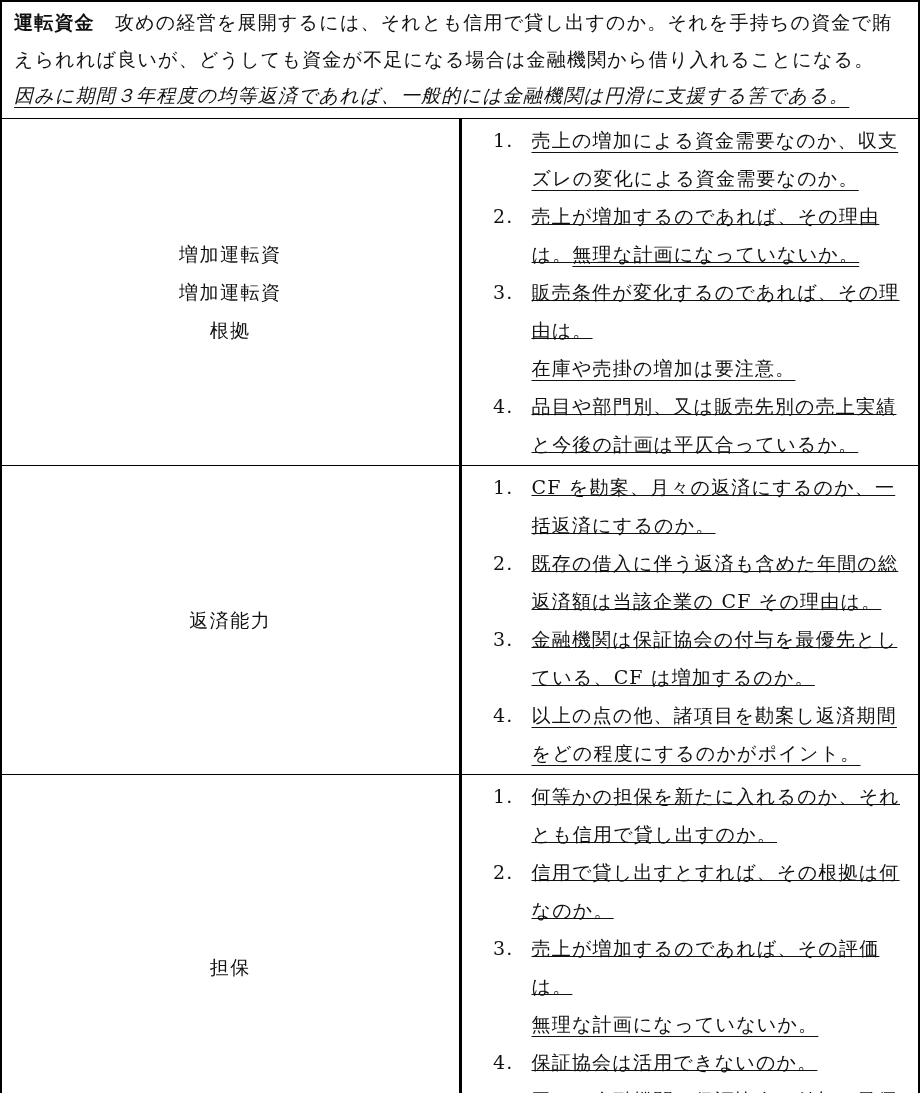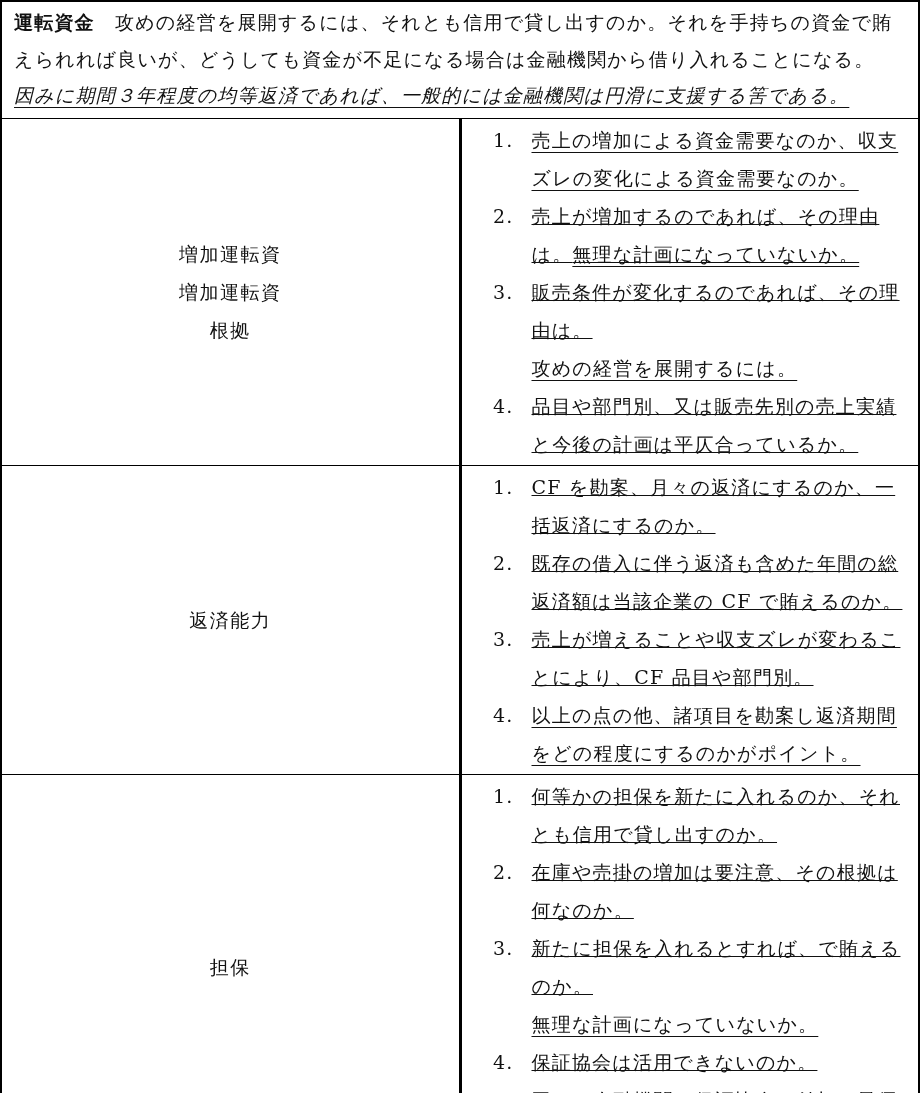--- a/index.html
+++ b/index.html
@@ -119,68 +119,68 @@
           <span class="txt u">売上の増加による資金需要なのか、収支ズレの変化による資金需要なのか。</span>
         </div>
         <div class="item">
           <span class="num">2.</span>
           <span class="txt"><span>売上が増加するのであれば、その理由は。</span><span class="u">無理な計画になっていないか。</span></span>
         </div>
         <div class="item">
           <span class="num">3.</span>
           <span class="txt">販売条件が変化するのであれば、その理由は。</span>
         </div>
-        <span class="cont"><span class="u">攻めの経営を展開するには。</span></span>
+        <span class="cont"><span class="u">在庫や売掛の増加は要注意。</span></span>
         <div class="item">
           <span class="num">4.</span>
           <span class="txt">品目や部門別、又は販売先別の売上実績と今後の計画は平仄合っているか。</span>
         </div>
       </td>
     </tr>
 
     <tr>
       <td class="label">
         <span>返済能力</span>
       </td>
       <td class="items">
         <div class="item">
           <span class="num">1.</span>
           <span class="txt">CF を勘案、月々の返済にするのか、一括返済にするのか。</span>
         </div>
         <div class="item">
           <span class="num">2.</span>
-          <span class="txt">既存の借入に伴う返済も含めた年間の総返済額は当該企業の CF で賄えるのか。</span>
+          <span class="txt">既存の借入に伴う返済も含めた年間の総返済額は当該企業の CF その理由は。</span>
         </div>
         <div class="item">
           <span class="num">3.</span>
-          <span class="txt">売上が増えることや収支ズレが変わることにより、CF 品目や部門別。</span>
+          <span class="txt">金融機関は保証協会の付与を最優先としている、CF は増加するのか。</span>
         </div>
         <div class="item">
           <span class="num">4.</span>
           <span class="txt u">以上の点の他、諸項目を勘案し返済期間をどの程度にするのかがポイント。</span>
         </div>
       </td>
     </tr>
 
     <tr>
       <td class="label">
         <span>担保</span>
       </td>
       <td class="items">
         <div class="item">
           <span class="num">1.</span>
           <span class="txt">何等かの担保を新たに入れるのか、それとも信用で貸し出すのか。</span>
         </div>
         <div class="item">
           <span class="num">2.</span>
-          <span class="txt">在庫や売掛の増加は要注意、その根拠は何なのか。</span>
+          <span class="txt">信用で貸し出すとすれば、その根拠は何なのか。</span>
         </div>
         <div class="item">
           <span class="num">3.</span>
-          <span class="txt">新たに担保を入れるとすれば、で賄えるのか。</span>
+          <span class="txt">売上が増加するのであれば、その評価は。</span>
         </div>
         <span class="cont"><span class="u">無理な計画になっていないか。</span></span>
         <div class="item">
           <span class="num">4.</span>
           <span class="txt">保証協会は活用できないのか。</span>
         </div>
         <span class="cont"><span>因みに</span><span class="u">金融機関は保証協会の付与を最優先としている。</span></span>
       </td>
     </tr>
 

